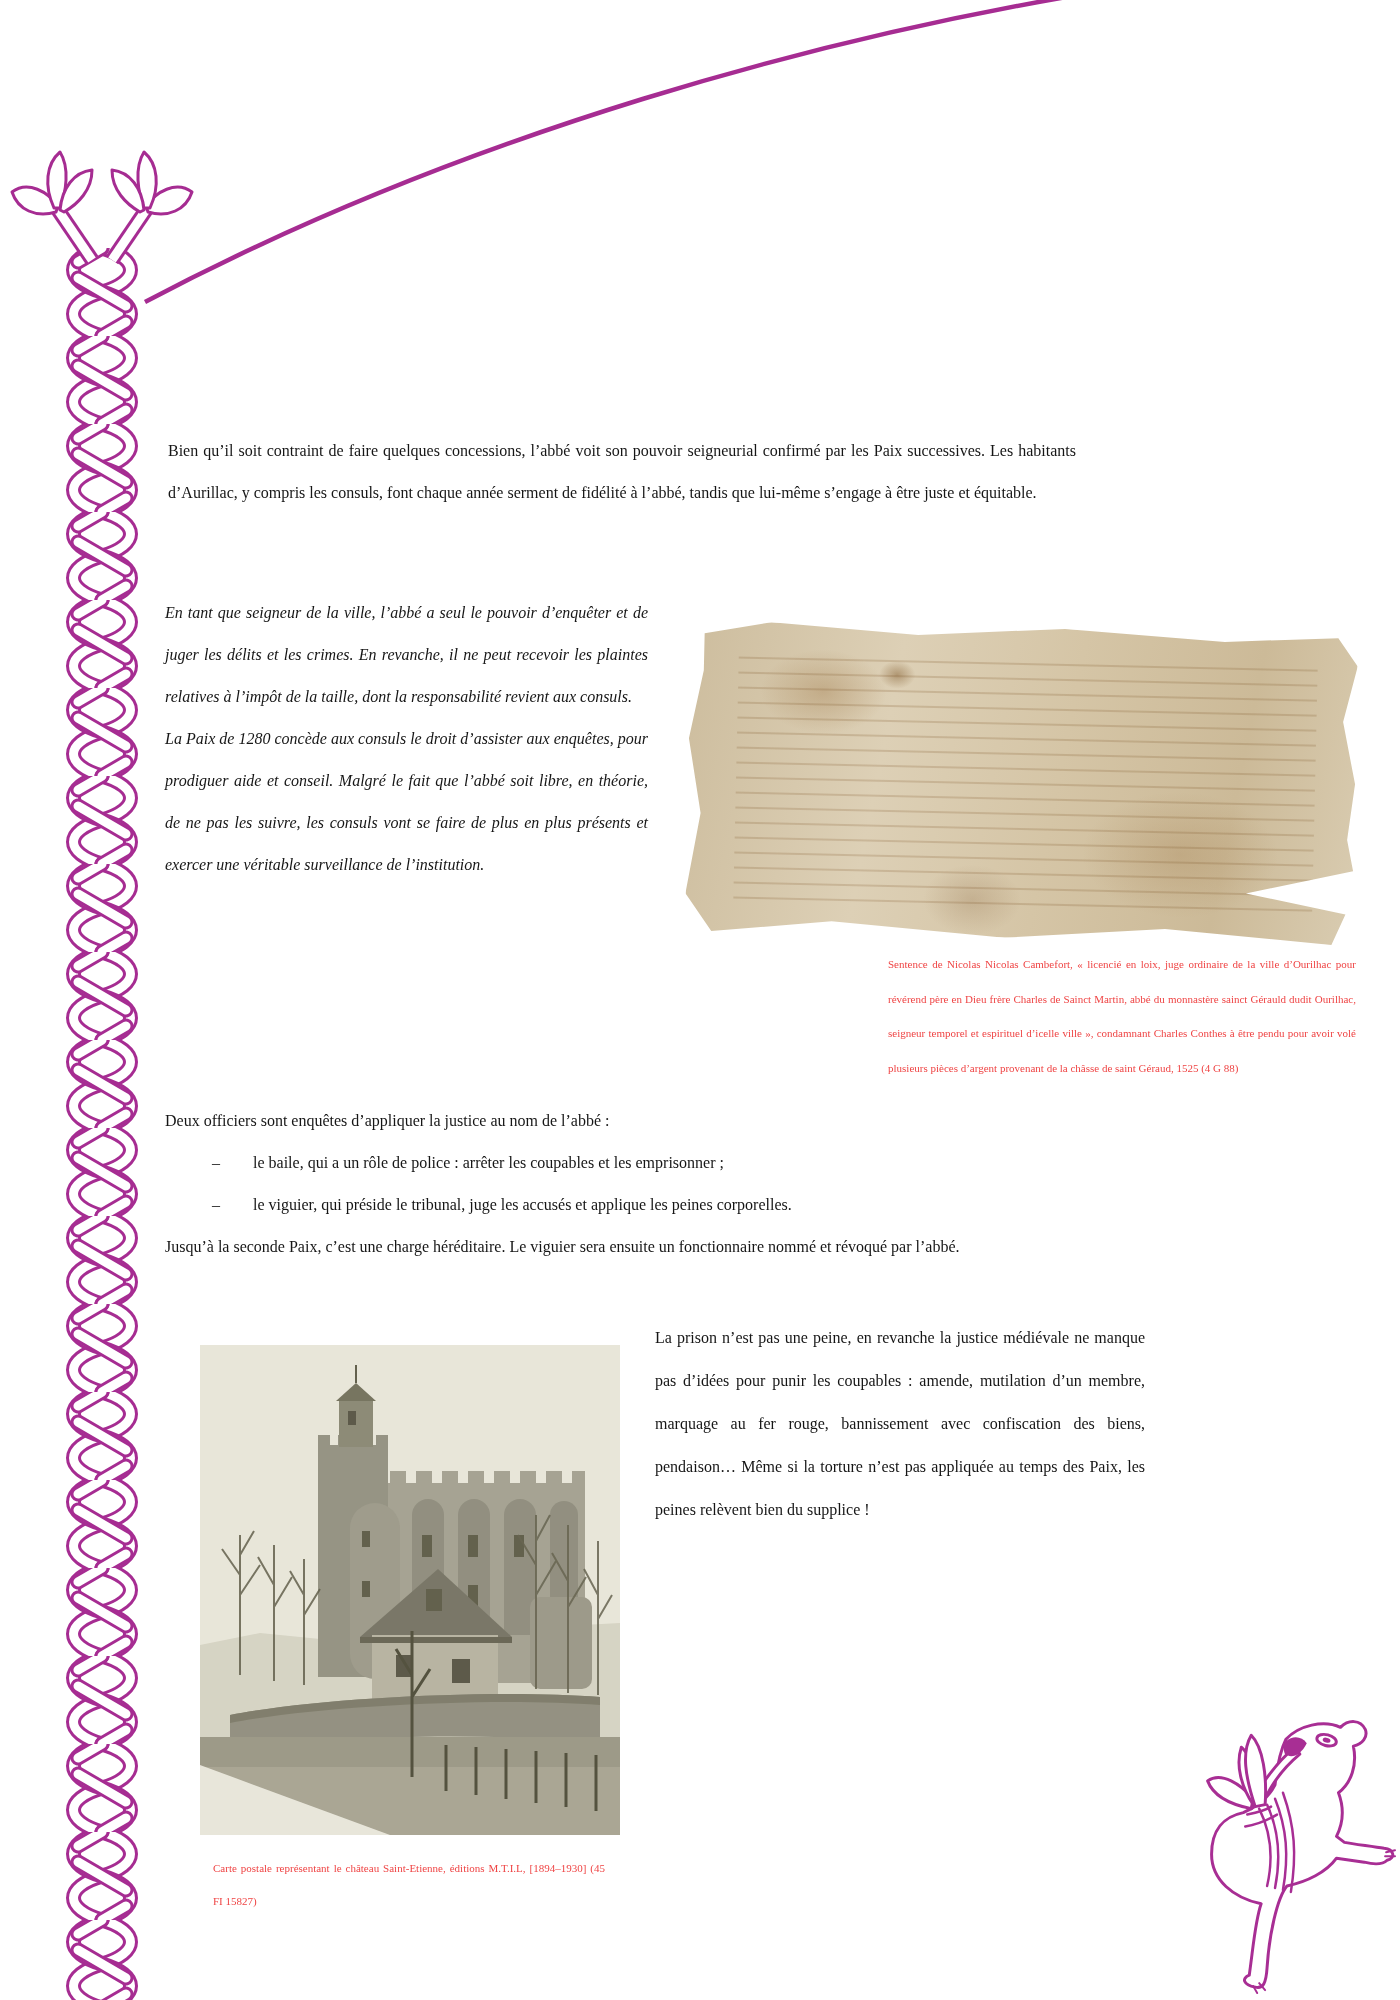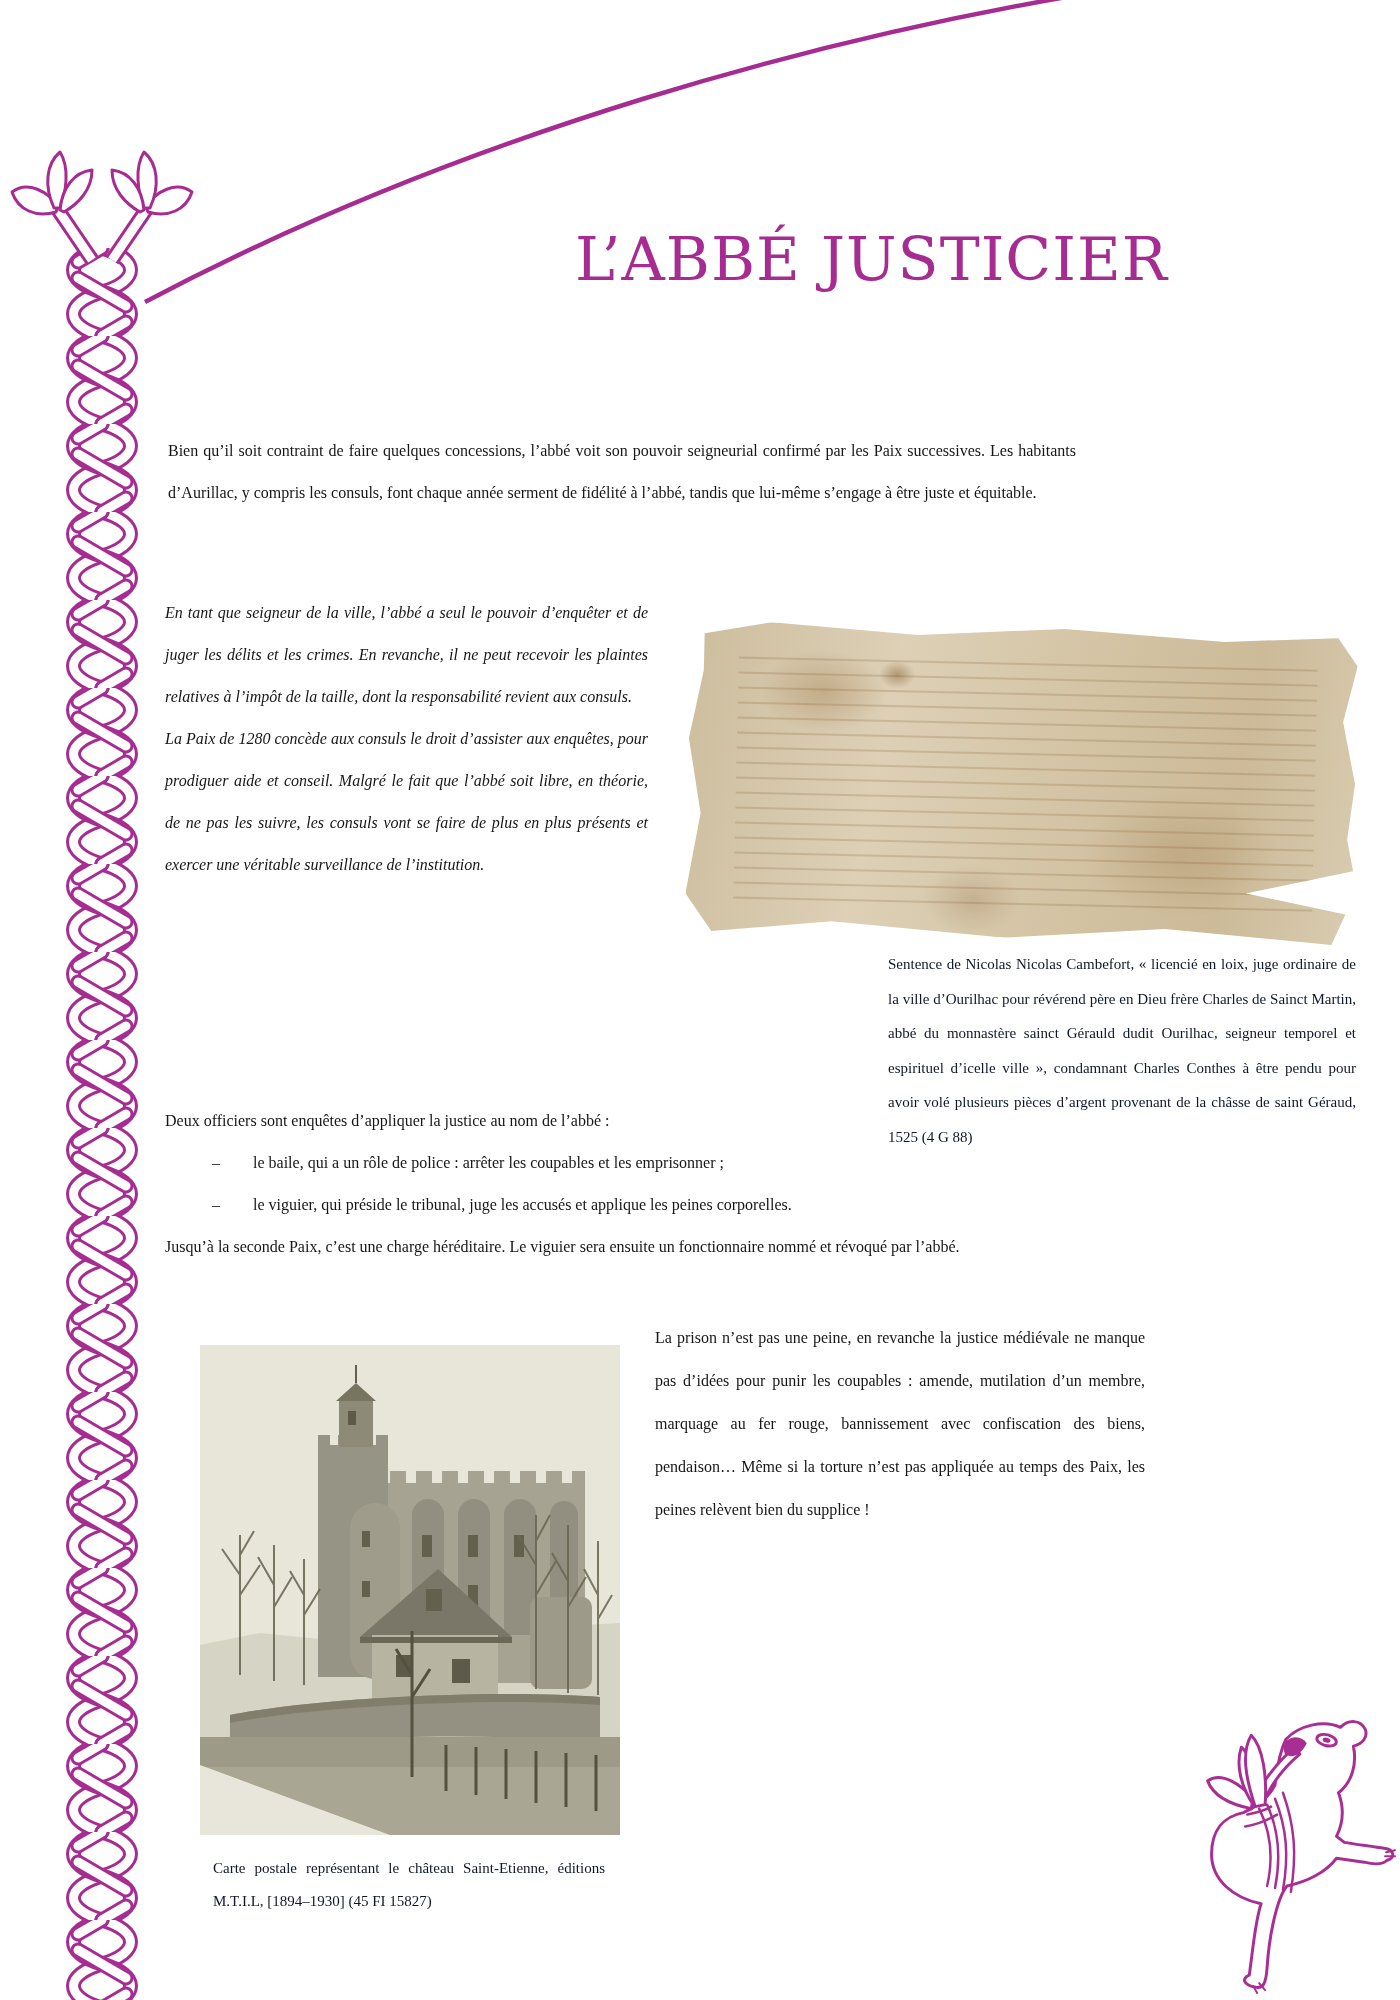--- a/index.html
+++ b/index.html
@@ -17,21 +17,21 @@
   .body-text{font-size:16px;line-height:42px;text-align:justify;color:#161616;}
   .intro{left:168px;top:430px;width:908px;}
   .left-col{left:165px;top:592px;width:483px;font-style:italic;}
   .officers{left:165px;top:1100px;width:917px;}
   .off-item{position:relative;padding-left:88px;}
   .off-item .dash{position:absolute;left:47px;top:0;}
   .prisons{left:655px;top:1316px;width:706px;line-height:43px;}
   .creature-spacer{float:right;width:216px;height:300px;margin-top:345px;}
 
   
-  .caption{font-size:15px;line-height:34.5px;text-align:justify;color:#0f172a;}
+  .caption{font-size:11px;line-height:34.5px;text-align:justify;color:#ef4444;}
   .parch-caption{left:888px;top:947px;width:468px;}
   .photo-caption{left:213px;top:1852px;width:392px;line-height:33px;}
 
   
   .parchment{left:688px;top:628px;width:667px;height:310px;transform:rotate(1.3deg);
     background:
       radial-gradient(ellipse 90px 60px at 20% 22%, rgba(146,102,48,.30), transparent 70%),
       radial-gradient(ellipse 140px 90px at 74% 72%, rgba(146,102,48,.22), transparent 70%),
       radial-gradient(ellipse 70px 50px at 43% 88%, rgba(120,80,40,.20), transparent 70%),
       radial-gradient(ellipse 26px 20px at 31% 16%, rgba(122,82,34,.45), transparent 70%),
@@ -92,21 +92,20 @@
           <path d="M54,100 C44,78 46,56 60,44 C70,60 66,84 60,100 Z"></path>
           <path d="M60,102 C62,80 74,64 92,62 C92,82 78,96 64,104 Z"></path>
           <path d="M148,104 C168,110 186,102 192,84 C176,72 156,84 146,98 Z"></path>
           <path d="M150,100 C160,78 158,56 144,44 C134,60 138,84 144,100 Z"></path>
           <path d="M144,102 C142,80 130,64 112,62 C112,82 126,96 140,104 Z"></path>
         </g>
       </g>
     </svg>
   </div>
 
-  <h1 class="abs title">L’ABBÉ JUSTICIER</h1>
 
   <div class="abs body-text intro">Bien qu’il soit contraint de faire quelques concessions, l’abbé voit son pouvoir seigneurial confirmé par les Paix successives. Les habitants d’Aurillac, y compris les consuls, font chaque année serment de fidélité à l’abbé, tandis que lui-même s’engage à être juste et équitable.</div>
 
   <div class="abs body-text left-col">
     <div>En tant que seigneur de la ville, l’abbé a seul le pouvoir d’enquêter et de juger les délits et les crimes. En revanche, il ne peut recevoir les plaintes relatives à l’impôt de la taille, dont la responsabilité revient aux consuls.</div>
     <div>La Paix de 1280 concède aux consuls le droit d’assister aux enquêtes, pour prodiguer aide et conseil. Malgré le fait que l’abbé soit libre, en théorie, de ne pas les suivre, les consuls vont se faire de plus en plus présents et exercer une véritable surveillance de l’institution.</div>
   </div>
 
   <div class="abs parchment">
     <div class="parch-lines"></div>

